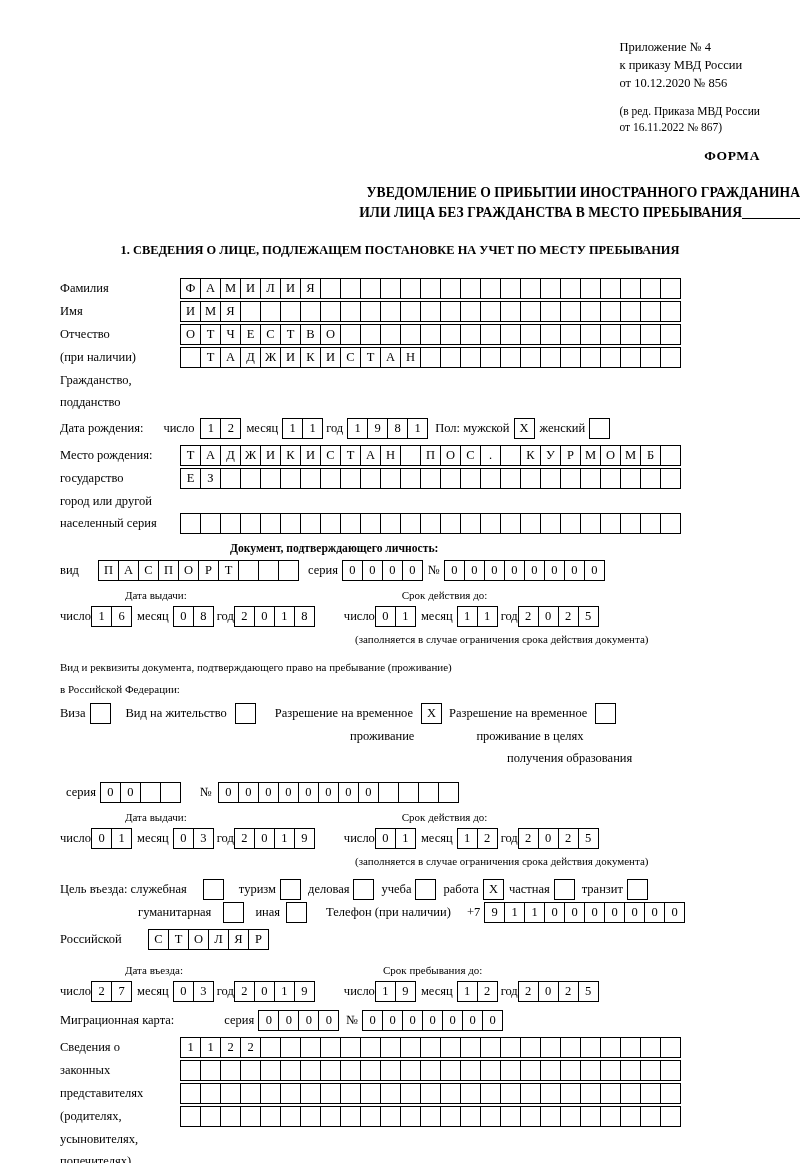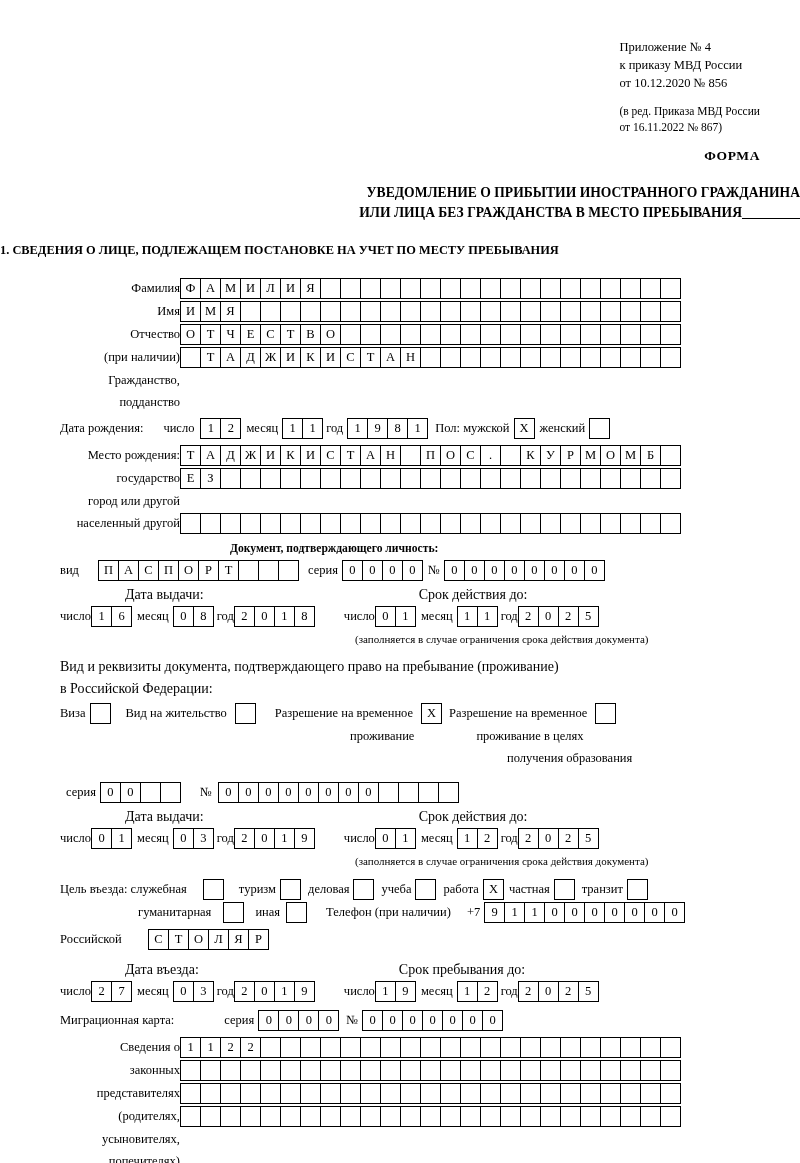--- a/index.html
+++ b/index.html
@@ -3,29 +3,29 @@
 <meta charset="utf-8">
 <style>
   html,body{margin:0;padding:0;background:#fff;}
   body{width:800px;height:1163px;font-family:"Liberation Serif", serif;color:#000;position:relative;}
   .page{width:800px;height:1028px;position:relative;padding:0;box-sizing:border-box;}
   .hdr{position:absolute;right:40px;top:38px;text-align:left;font-size:12.5px;line-height:1.45;}
   .hdr .sub{margin-top:11px;font-size:11.5px;line-height:1.4;}
   .forma{position:absolute;right:40px;top:148px;font-weight:bold;font-size:13.5px;letter-spacing:.6px;}
   .title{position:absolute;left:0;right:0;top:183px;text-align:right;font-weight:bold;font-size:13.6px;line-height:1.5;}
   .title .ul{display:inline-block;border-bottom:1px solid #000;width:58px;vertical-align:-2px;}
-  .sect{position:absolute;left:0;right:0;top:243px;font-weight:bold;font-size:12.4px;}
+  .sect{position:absolute;left:0;right:0;top:243px;text-align:center;font-weight:bold;font-size:12.4px;}
   .body{position:absolute;left:60px;top:278px;width:690px;font-size:12.5px;}
   .row{display:flex;align-items:center;margin-bottom:2px;min-height:20px;}
   .lbl{white-space:nowrap;}
   .boxes{display:flex;}
   .bx{width:21px;height:21px;border:1px solid #000;box-sizing:border-box;display:flex;align-items:center;justify-content:center;font-size:12.5px;font-family:"Liberation Serif",serif;margin-right:-1px;background:#fff;}
-  .small{font-size:14px;}
+  .small{font-size:11px;}
   .note{font-size:11px;}
-  .labcol{width:120px;flex:0 0 120px;text-align:right;}
+  .labcol{width:120px;flex:0 0 120px;}
   .sp4{width:4px;}
   .sp6{width:6px;}
   .sp8{width:8px;}
   .sp10{width:10px;}
   .sp12{width:12px;}
   .sp16{width:16px;}
   .sp20{width:20px;}
   .sp30{width:30px;}
   .subhead{font-weight:bold;font-size:11.6px;}
 </style>
@@ -282,21 +282,21 @@
           <div class="bx"></div>
           <div class="bx"></div>
           <div class="bx"></div>
           <div class="bx"></div>
         </div>
     </div>
     <div class="row">
       <div class="labcol lbl">город или другой</div>
     </div>
     <div class="row" style="margin-bottom:4px">
-      <div class="labcol lbl">населенный другой</div>
+      <div class="labcol lbl">населенный серия</div>
       <div class="boxes">
           <div class="bx"></div>
           <div class="bx"></div>
           <div class="bx"></div>
           <div class="bx"></div>
           <div class="bx"></div>
           <div class="bx"></div>
           <div class="bx"></div>
           <div class="bx"></div>
           <div class="bx"></div>

